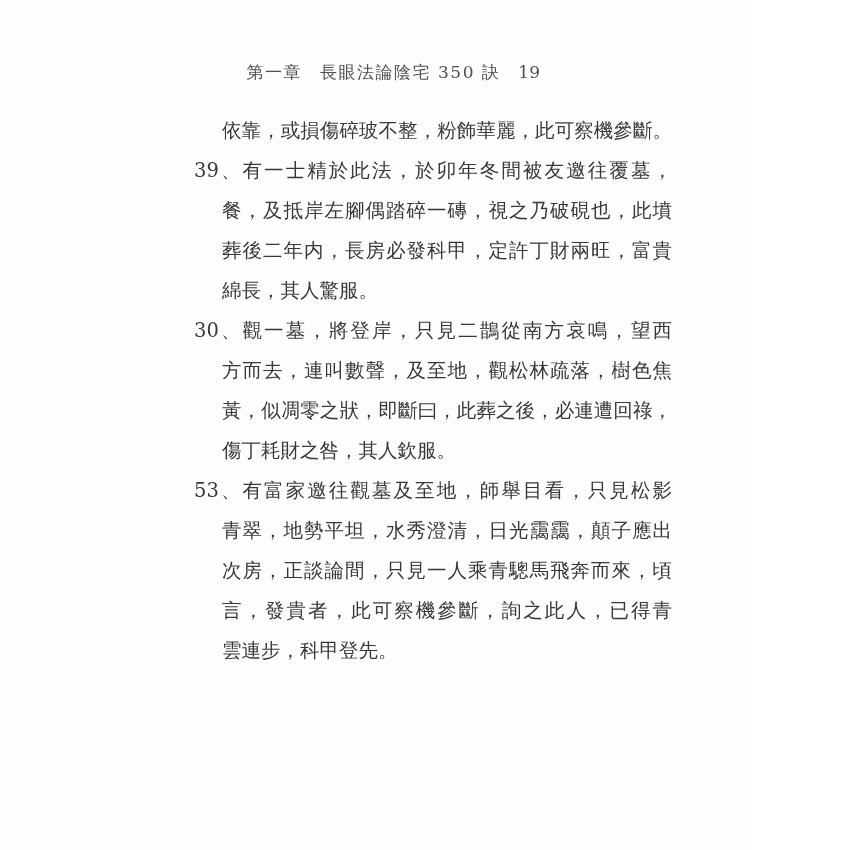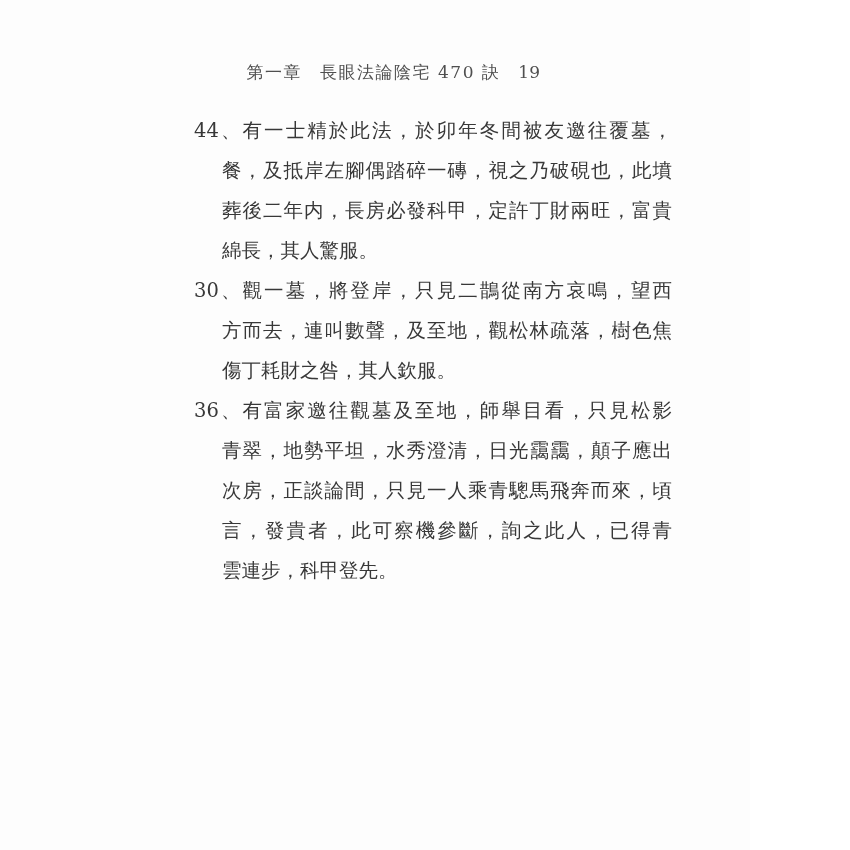--- a/index.html
+++ b/index.html
@@ -54,31 +54,33 @@
   .line.hanging {
     padding-left: 0;
   }
 </style>
 </head>
 <body>
 
 <div class="page">
   <div class="page-header">
     <span>第一章</span>
-    <span>長眼法論陰宅 470 訣</span>
+    <span>長眼法論陰宅 350 訣</span>
     <span class="page-num">19</span>
   </div>
 
   <div class="text-block">
-      <div class="line hanging full">44、有一士精於此法，於卯年冬間被友邀往覆墓，</div>
+      <div class="line full">依靠，或損傷碎玻不整，粉飾華麗，此可察機參斷。</div>
+      <div class="line hanging full">39、有一士精於此法，於卯年冬間被友邀往覆墓，</div>
       <div class="line full">餐，及抵岸左腳偶踏碎一磚，視之乃破硯也，此墳</div>
       <div class="line full">葬後二年内，長房必發科甲，定許丁財兩旺，富貴</div>
       <div class="line">綿長，其人驚服。</div>
       <div class="line hanging full">30、觀一墓，將登岸，只見二鵲從南方哀鳴，望西</div>
       <div class="line full">方而去，連叫數聲，及至地，觀松林疏落，樹色焦</div>
+      <div class="line full">黃，似凋零之狀，即斷曰，此葬之後，必連遭回祿，</div>
       <div class="line">傷丁耗財之咎，其人欽服。</div>
-      <div class="line hanging full">36、有富家邀往觀墓及至地，師舉目看，只見松影</div>
+      <div class="line hanging full">53、有富家邀往觀墓及至地，師舉目看，只見松影</div>
       <div class="line full">青翠，地勢平坦，水秀澄清，日光靄靄，顛子應出</div>
       <div class="line full">次房，正談論間，只見一人乘青驄馬飛奔而來，頃</div>
       <div class="line full">言，發貴者，此可察機參斷，詢之此人，已得青</div>
       <div class="line">雲連步，科甲登先。</div>
     </div>
 </div>
 
 </body></html>

